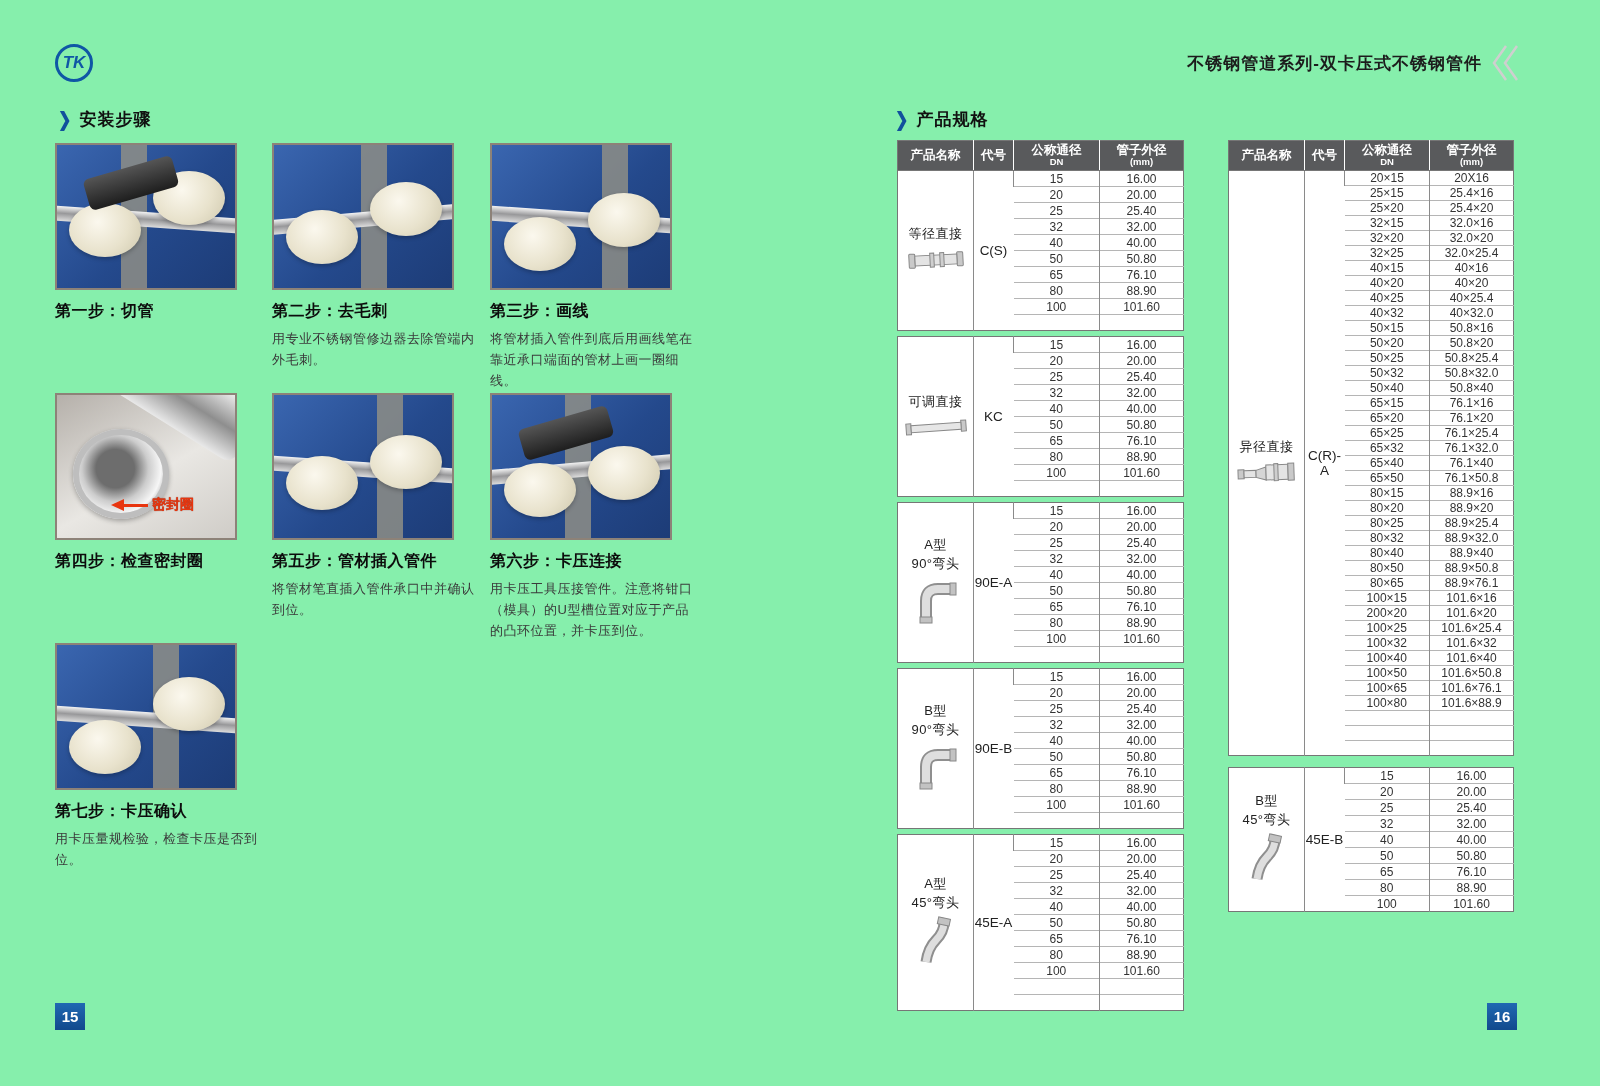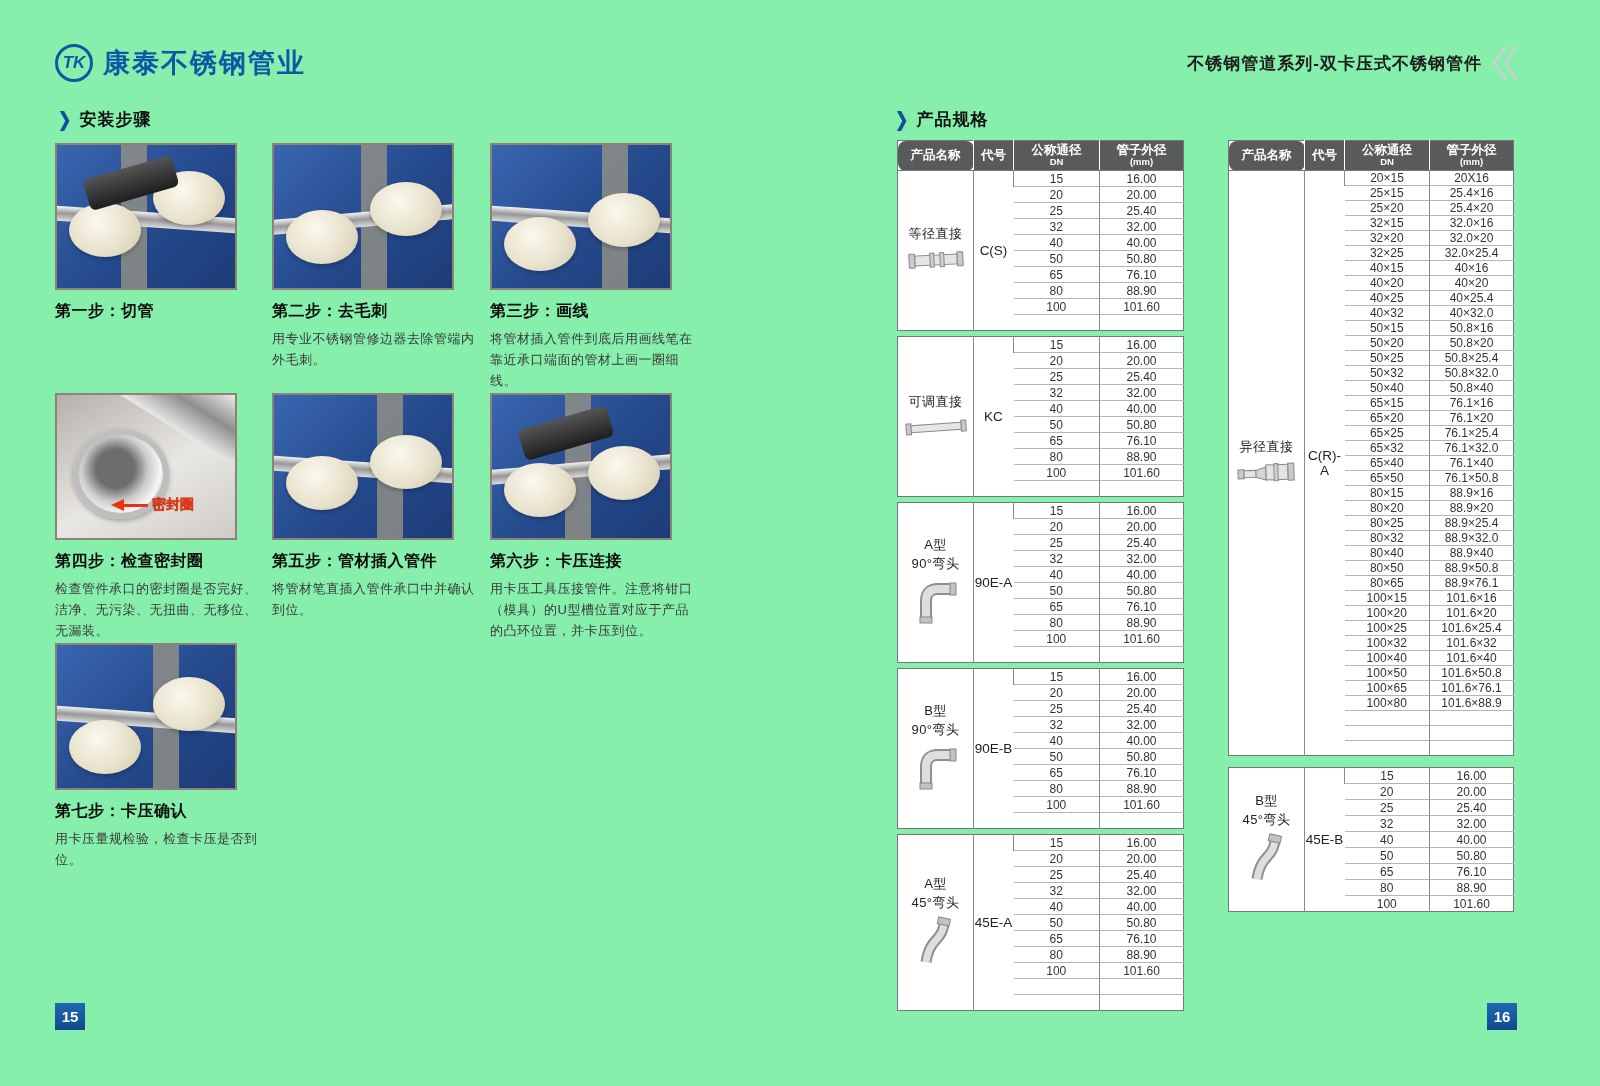--- a/index.html
+++ b/index.html
@@ -50,21 +50,21 @@
   .step-title { margin-top:11px; font-size:16px; font-weight:bold; color:#0c0c0c; letter-spacing:.5px; }
   .step-desc { margin-top:7px; font-size:13px; line-height:1.6; color:#3a3a3a; width:205px; letter-spacing:.5px; }
 
   
   .spec-t { border-collapse:collapse; table-layout:fixed; border:1px solid #767676; background:#fff; }
   .spec-t td, .spec-t th { padding:0; text-align:center; vertical-align:middle; overflow:hidden;
     border-left:1px solid #8a8a8a; }
   .spec-t td:first-child, .spec-t th:first-child { border-left:none; }
   .spec-t .hd th { background:#595a5c; color:#fff; font-size:12.5px; font-weight:bold;
     line-height:1.15; border-left:1px solid #ffffff; border-bottom:1px solid #767676; }
-  .spec-t .hd th:first-child { border-left:none;border-radius:8px; }
+  .spec-t .hd th:first-child { border-left:none; }
   .spec-t .hd .sub { display:block; font-size:9.5px; font-weight:bold; }
   .spec-t td.data { font-size:12px; color:#333; border-top:1px solid #b5b5b5; }
   .spec-t tr:first-child td.data { border-top:none; }
   .namec { background:#fff; }
   .pn { font-size:13px; color:#222; line-height:1.4; letter-spacing:.5px; }
   .pic { margin-top:4px; }
   .codec { font-size:13.5px; color:#222; background:#fff; }
 
   
   .pagenum { position:absolute; top:1003px; width:30px; height:27px; color:#fff; font-size:15px; font-weight:bold;
@@ -72,21 +72,20 @@
   #pn-left { left:55px; }
   #pn-right { left:1487px; }
 </style>
 </head>
 <body>
 
 <div class="sheet">
 
   <div class="logo">
     <div class="logo-circle">TK</div>
-    <div class="logo-text">康泰不锈钢管业</div>
   </div>
 
   <div class="doc-title">不锈钢管道系列-双卡压式不锈钢管件</div>
   <svg class="chev" width="34" height="42" viewBox="0 0 34 42">
     <path d="M18 4 L6 21 L18 38" fill="none" stroke="#cfcfcf" stroke-width="2.5"></path>
     <path d="M29 4 L17 21 L29 38" fill="none" stroke="#cfcfcf" stroke-width="2.5"></path>
   </svg>
 
   <div class="sec-head" id="sh-left">
     <span class="sec-arrow">❯</span>
@@ -133,21 +132,20 @@
         <div class="photo light">
           <div class="tube"></div>
           <div class="ring"></div>
           <div class="seal-ann">
             <span class="arr"></span>
             <span class="arr-line"></span>
             <span>密封圈</span>
           </div>
         </div>
         <div class="step-title">第四步：检查密封圈</div>
-        <div class="step-desc">检查管件承口的密封圈是否完好、洁净、无污染、无扭曲、无移位、无漏装。</div>
       </div>
       <div class="step abs" style="left: 272px; top: 393px;">
         <div class="photo">
           <div class="strap" style="left: 58%;"></div>
           <div class="pipe" style="transform: rotate(4deg);"></div>
           <div class="glove" style="left: 12px; top: 61px;"></div>
           <div class="glove" style="right: 10px; top: 40px;"></div>
         </div>
         <div class="step-title">第五步：管材插入管件</div>
         <div class="step-desc">将管材笔直插入管件承口中并确认到位。</div>
@@ -637,21 +635,21 @@
             </tr>
             <tr style="height: 15px;">
               <td class="data">80×65</td>
               <td class="data">88.9×76.1</td>
             </tr>
             <tr style="height: 15px;">
               <td class="data">100×15</td>
               <td class="data">101.6×16</td>
             </tr>
             <tr style="height: 15px;">
-              <td class="data">100×20</td>
+              <td class="data">200×20</td>
               <td class="data">101.6×20</td>
             </tr>
             <tr style="height: 15px;">
               <td class="data">100×25</td>
               <td class="data">101.6×25.4</td>
             </tr>
             <tr style="height: 15px;">
               <td class="data">100×32</td>
               <td class="data">101.6×32</td>
             </tr>

